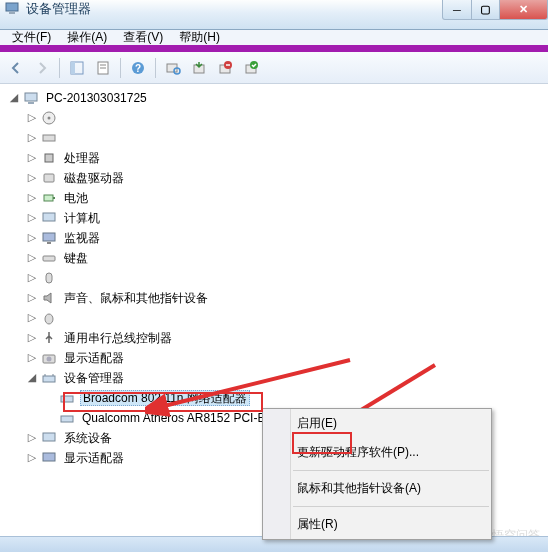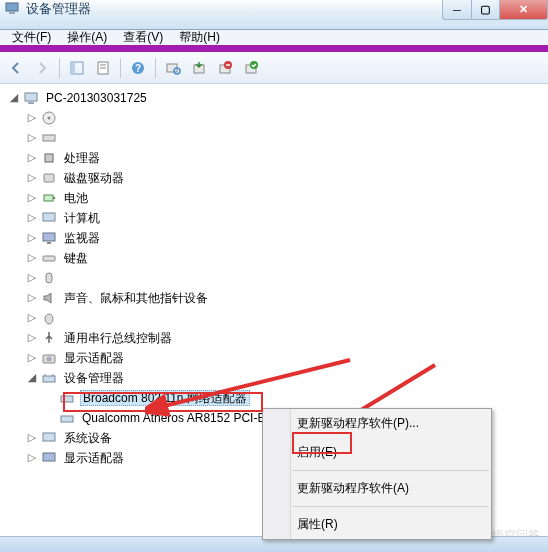--- a/index.html
+++ b/index.html
@@ -305,24 +305,24 @@
             <rect x="2" y="3" width="12" height="8" fill="#abd" stroke="#678"></rect>
           </svg>
         </span>
         <span class="tree-label">显示适配器</span>
       </div>
   </div>
 </div>
 
 <div class="context-menu">
   <div class="cm-gutter"></div>
+  <div class="cm-item">启用(E)</div>
   <div class="cm-item">更新驱动程序软件(P)...</div>
-  <div class="cm-item">启用(E)</div>
   <div class="cm-sep"></div>
-  <div class="cm-item">更新驱动程序软件(A)</div>
+  <div class="cm-item">鼠标和其他指针设备(A)</div>
   <div class="cm-sep"></div>
   <div class="cm-item">属性(R)</div>
 </div>
 
 <div class="cm-highlight" style="left:63px; top:392px; width:200px; height:20px;"></div>
 <div class="cm-highlight" style="left:292px; top:432px; width:60px; height:22px;"></div>
 
 <svg class="arrow" style="left:145px; top:355px;" width="210" height="65" viewBox="0 0 210 65">
   <defs>
       <marker id="ah1" markerWidth="10" markerHeight="10" refX="2" refY="3" orient="auto">

